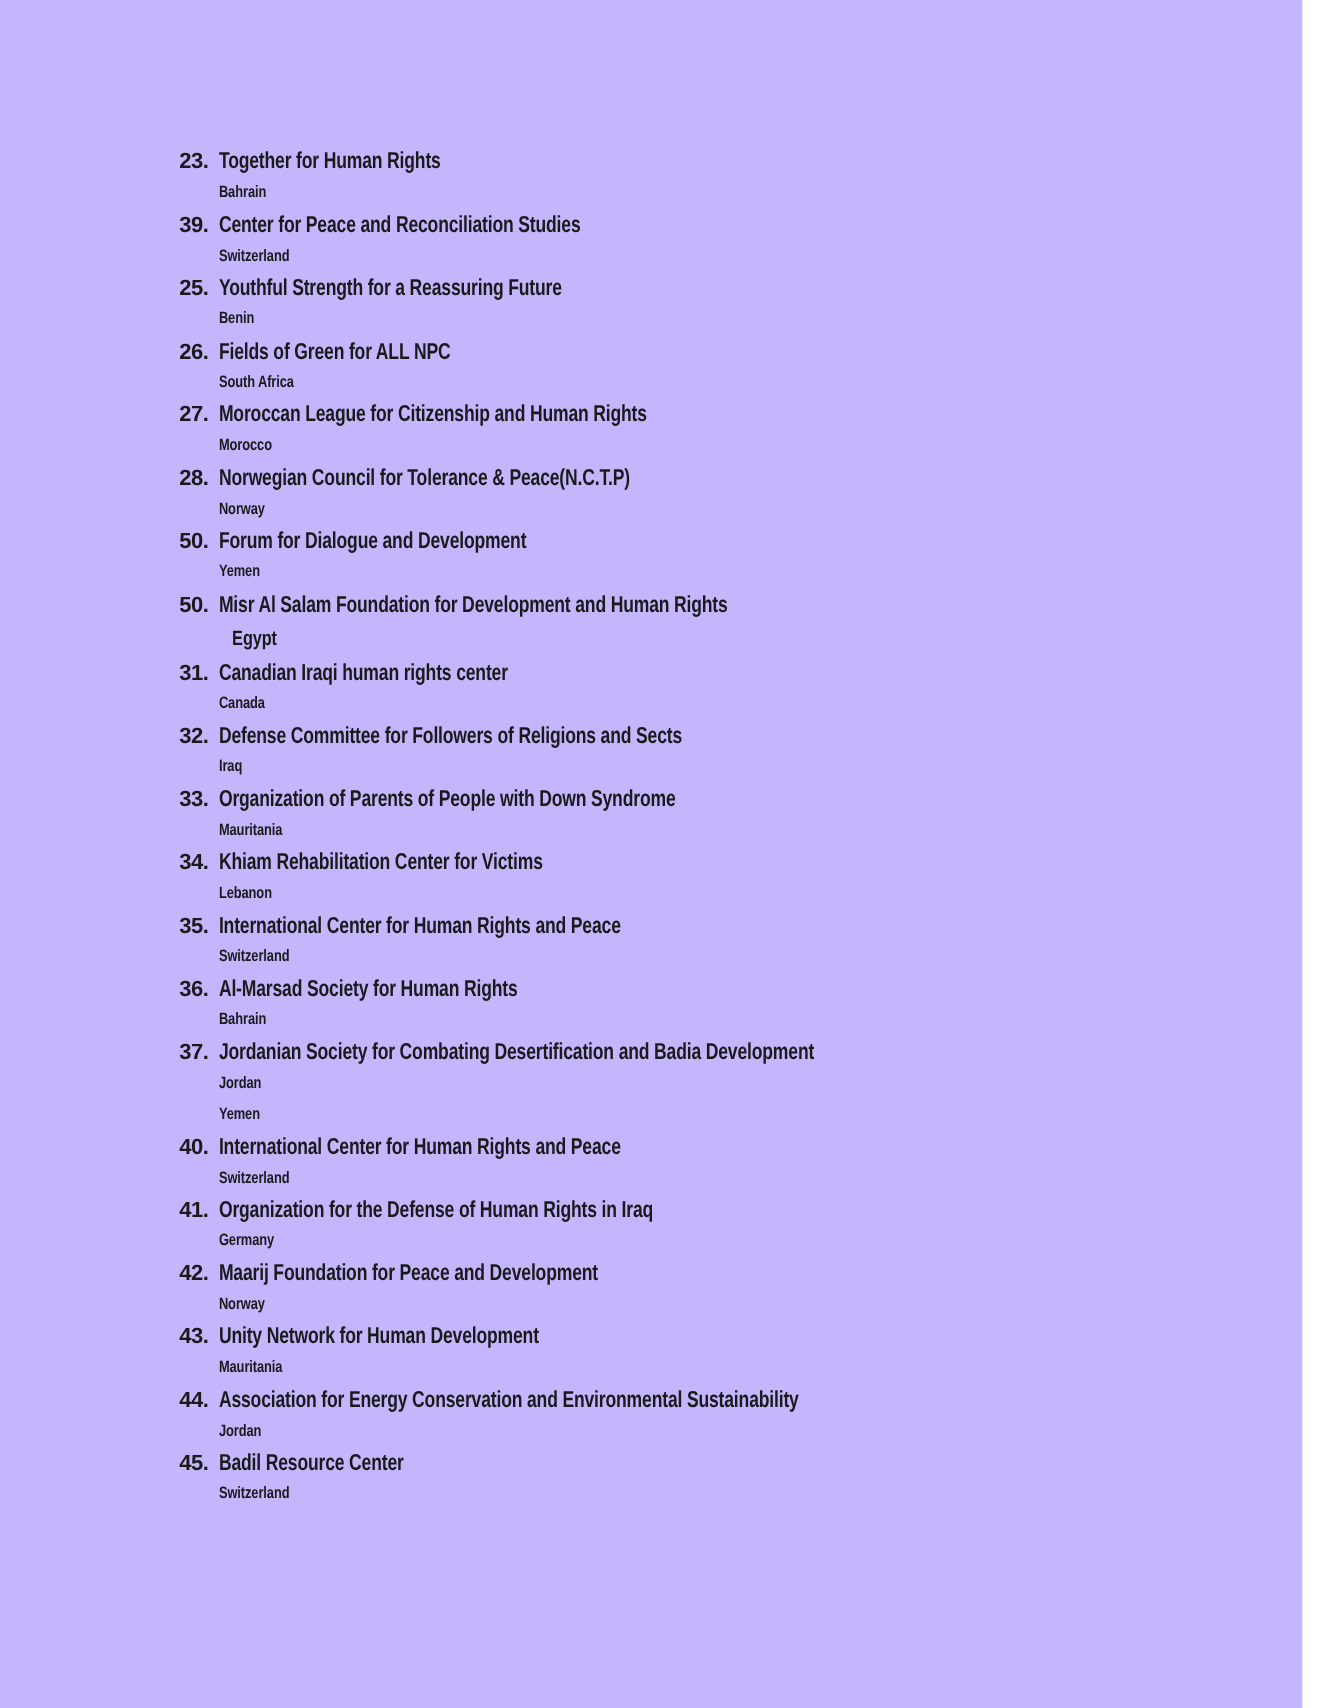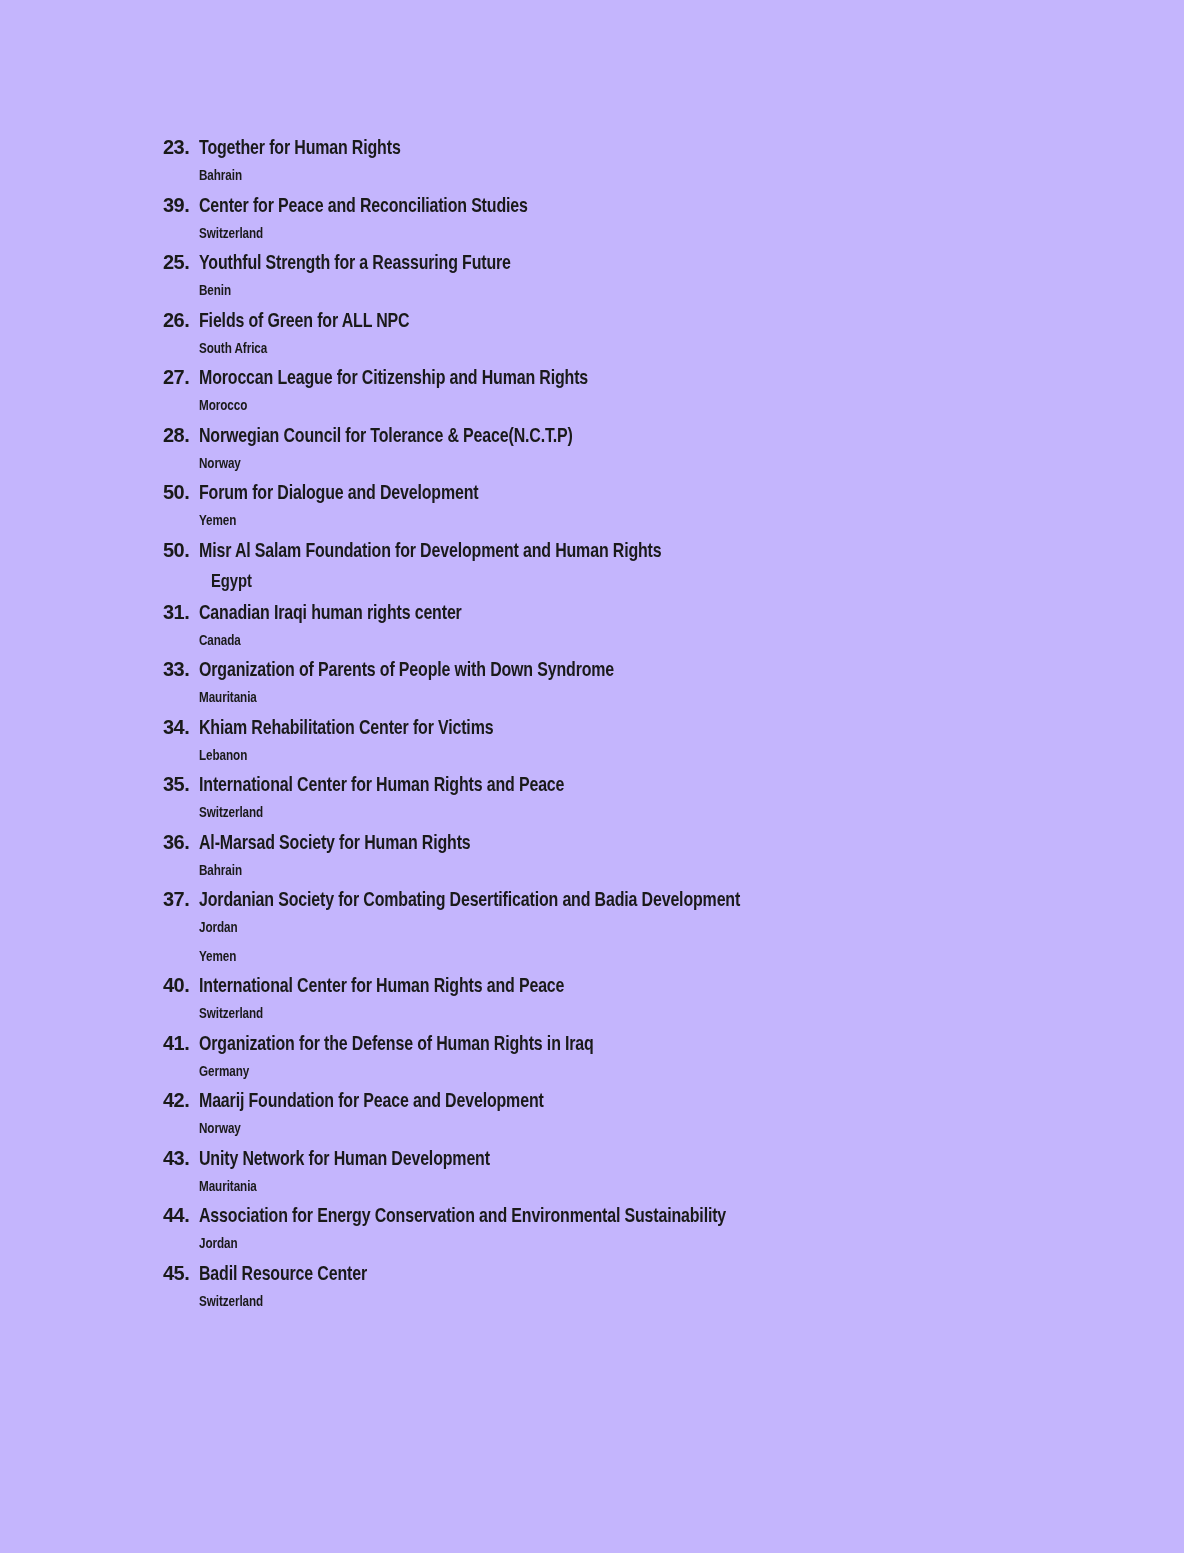--- a/index.html
+++ b/index.html
@@ -164,20 +164,29 @@
     <div class="title-row">
       <span class="item-number">31.</span>
       <span class="org-name">Canadian Iraqi human rights center</span>
     </div>
     <div class="country-row">
       <span class="org-country">Canada</span>
     </div>
   </li>
       <li class="org-item">
     <div class="title-row">
+      <span class="item-number">32.</span>
+      <span class="org-name">Defense Committee for Followers of Religions and Sects</span>
+    </div>
+    <div class="country-row">
+      <span class="org-country">Iraq</span>
+    </div>
+  </li>
+      <li class="org-item">
+    <div class="title-row">
       <span class="item-number">33.</span>
       <span class="org-name">Organization of Parents of People with Down Syndrome</span>
     </div>
     <div class="country-row">
       <span class="org-country">Mauritania</span>
     </div>
   </li>
       <li class="org-item">
     <div class="title-row">
       <span class="item-number">34.</span>

